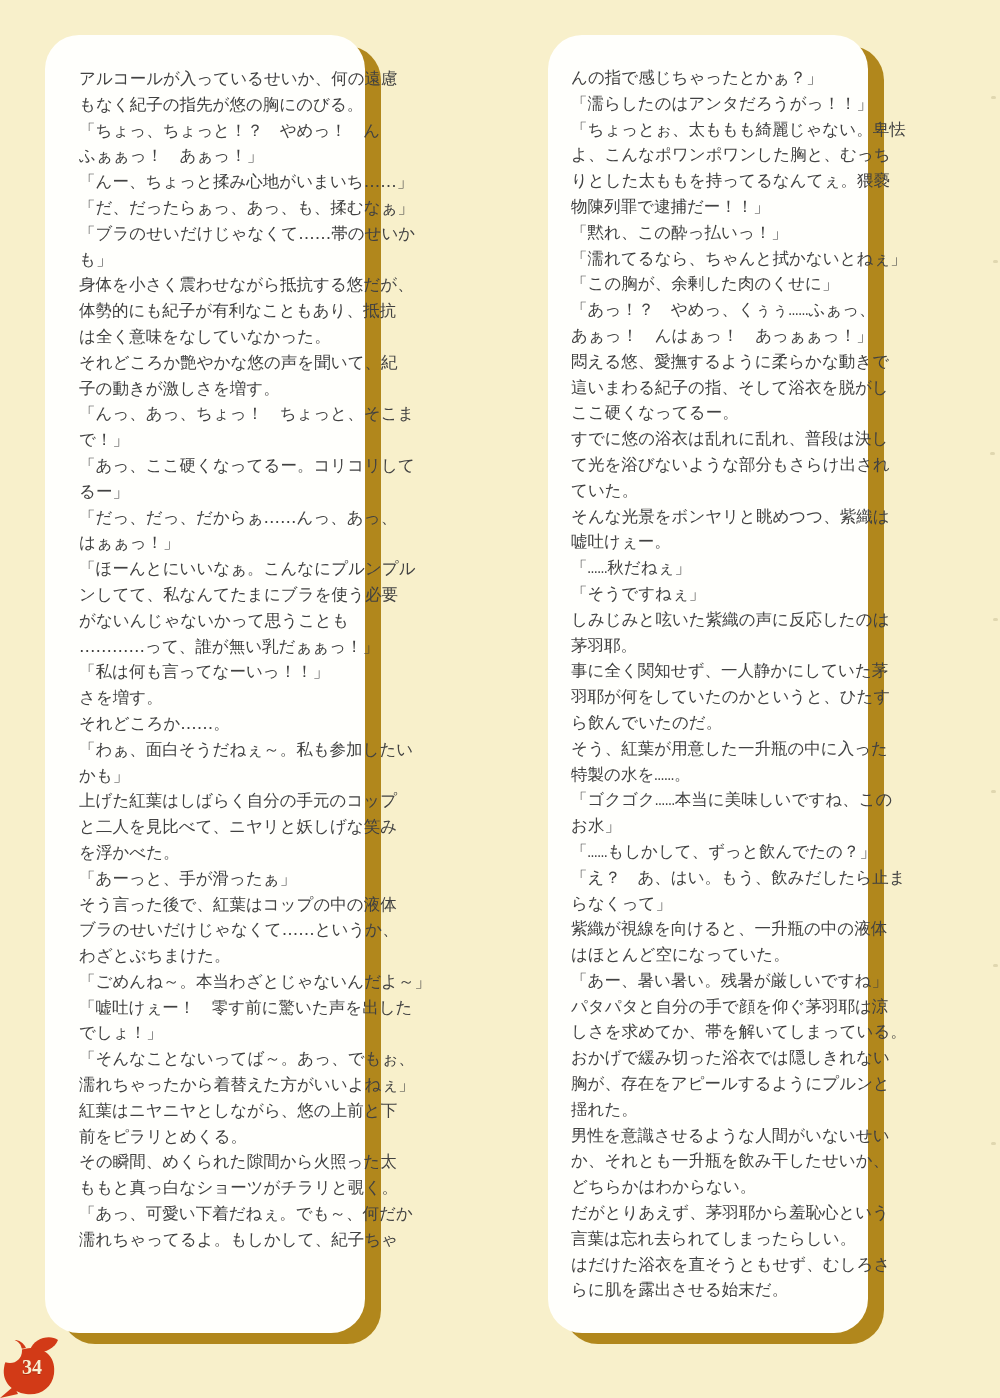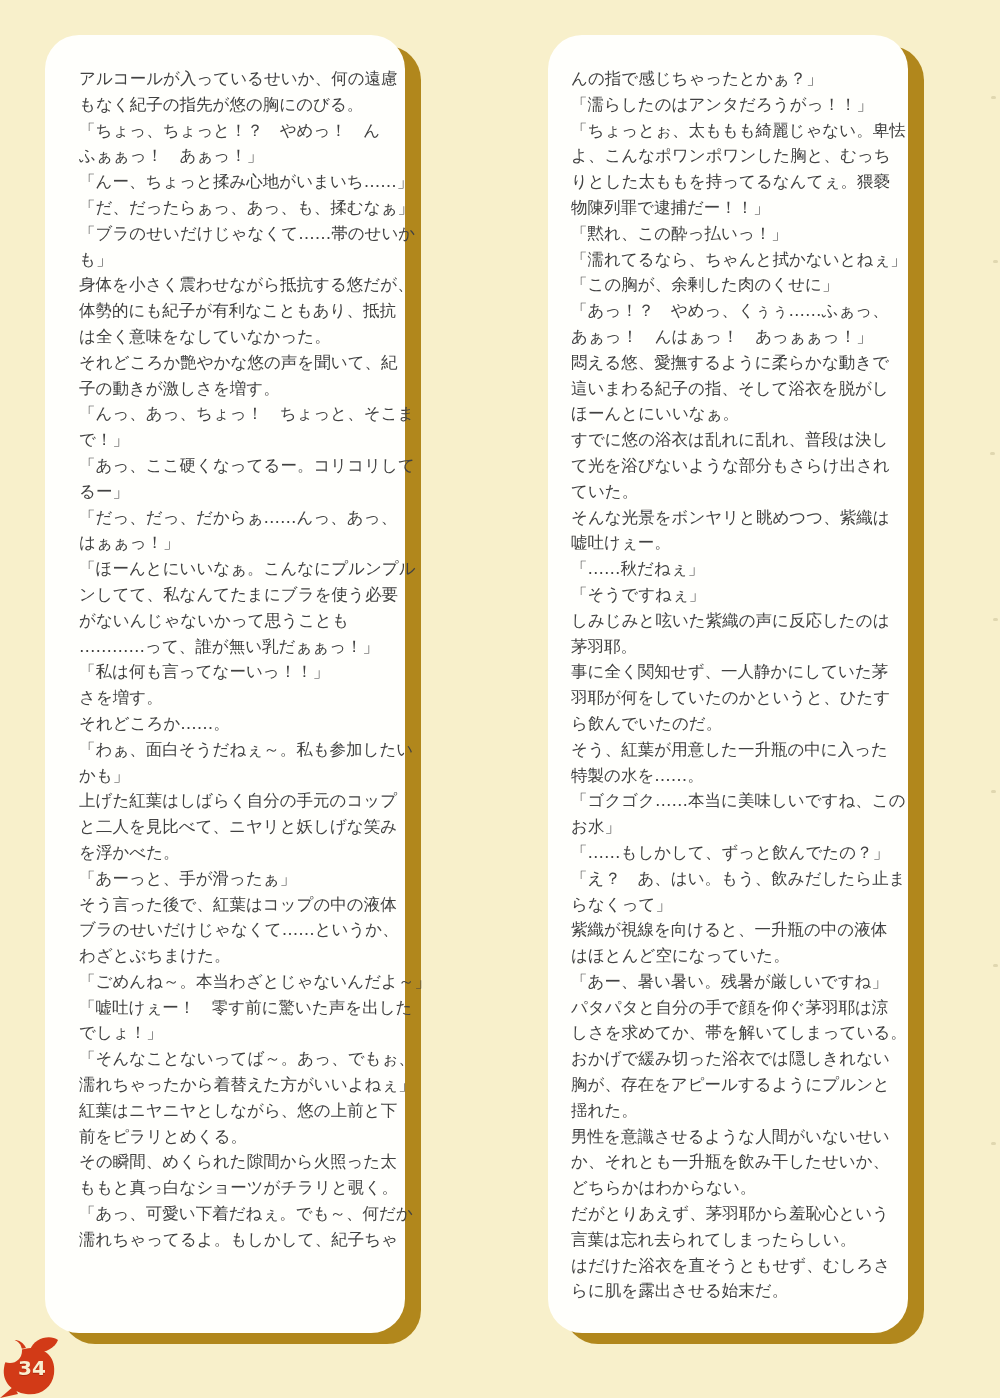--- a/index.html
+++ b/index.html
@@ -14,56 +14,57 @@
   html, body { width: 1000px; height: 1398px; }
   body {
     position: relative;
     background: var(--background);
     font-family: "DejaVu Sans", "Liberation Sans", sans-serif;
     overflow: hidden;
   }
   .panel {
     position: absolute;
     top: 35px;
-    width: 360px;
+    width: 320px;
     height: 1298px;
     background: var(--panel);
     border-radius: 34px;
     box-shadow: 16px 11px 0 0 var(--shadow);
   }
   .panel-left  { left: 45px; }
   .panel-right { left: 548px; }
   .text-col {
     padding-top: 31px;
     color: var(--text);
     font-size: 16.5px;
     line-height: 25.8px;
     letter-spacing: 0;
   }
   .panel-left  .text-col { padding-left: 34px; padding-right: 34px; }
-  .panel-right .text-col { padding-left: 23px; padding-right: 42px; }
+  .panel-right .text-col { padding-left: 23px; padding-right: 42px; font-family: Liberation Mono, monospace; }
   .line { white-space: nowrap; }
   .badge {
     position: absolute;
     left: 0px;
     top: 1334px;
     width: 62px;
     height: 64px;
   }
   .badge svg { position: absolute; left: 0; top: 0; }
   .badge-num {
     position: absolute;
     left: 12px;
     top: 22px;
     width: 40px;
     text-align: center;
     font-size: 20px;
     font-weight: bold;
     color: var(--badge_text);
     text-shadow: 0 1px 0 rgba(120,20,0,.45);
+    font-family: Liberation Serif, serif;
   }
   .speck {
     position: absolute;
     width: 5px;
     height: 3px;
     border-radius: 2px;
     background: #b4a87e;
     opacity: .35;
   }
 </style>
@@ -131,21 +132,21 @@
         <div class="line">よ、こんなポワンポワンした胸と、むっち</div>
         <div class="line">りとした太ももを持ってるなんてぇ。猥褻</div>
         <div class="line">物陳列罪で逮捕だー！！」</div>
         <div class="line">「黙れ、この酔っ払いっ！」</div>
         <div class="line">「濡れてるなら、ちゃんと拭かないとねぇ」</div>
         <div class="line">「この胸が、余剰した肉のくせに」</div>
         <div class="line">「あっ！？　やめっ、くぅぅ……ふぁっ、</div>
         <div class="line">あぁっ！　んはぁっ！　あっぁぁっ！」</div>
         <div class="line">悶える悠、愛撫するように柔らかな動きで</div>
         <div class="line">這いまわる紀子の指、そして浴衣を脱がし</div>
-        <div class="line">ほーんとにいいなぁ。</div>
+        <div class="line">ここ硬くなってるー。</div>
         <div class="line">すでに悠の浴衣は乱れに乱れ、普段は決し</div>
         <div class="line">て光を浴びないような部分もさらけ出され</div>
         <div class="line">ていた。</div>
         <div class="line">そんな光景をボンヤリと眺めつつ、紫織は</div>
         <div class="line">嘘吐けぇー。</div>
         <div class="line">「……秋だねぇ」</div>
         <div class="line">「そうですねぇ」</div>
         <div class="line">しみじみと呟いた紫織の声に反応したのは</div>
         <div class="line">茅羽耶。</div>
         <div class="line">事に全く関知せず、一人静かにしていた茅</div>

